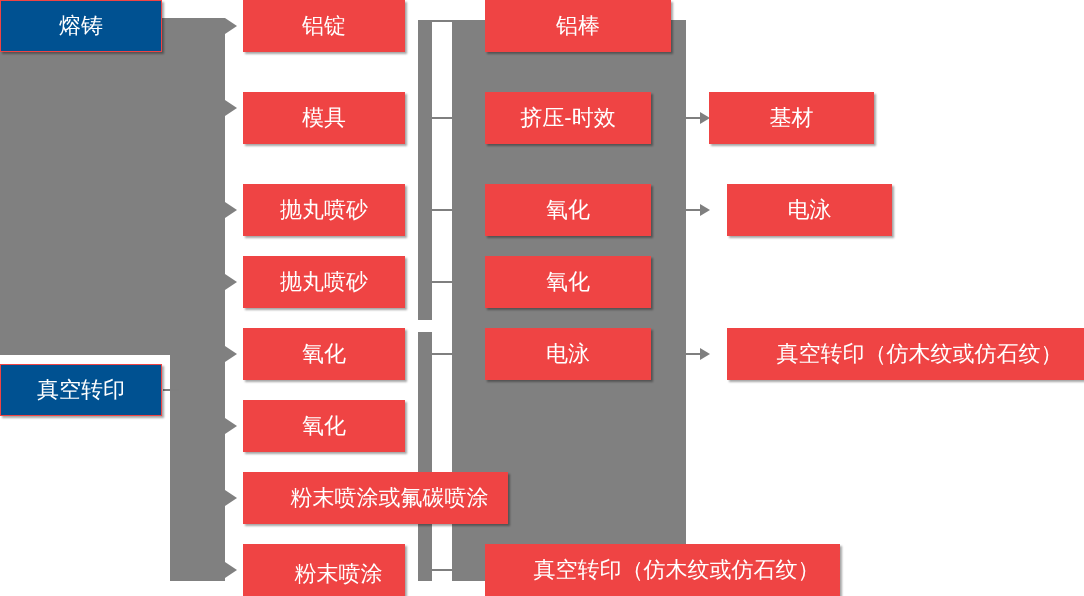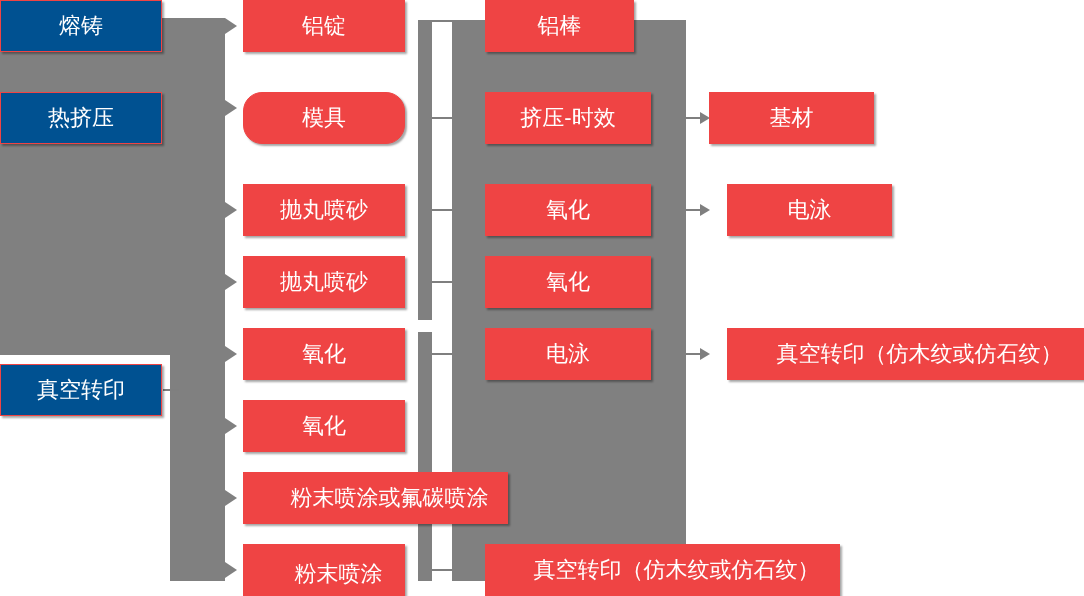--- a/index.html
+++ b/index.html
@@ -124,31 +124,28 @@
   <div class="arrowhead small" style="left:700px; top:204px;"></div>
   <div class="arrowhead small" style="left:700px; top:348px;"></div>
 
   <div class="thinline" style="left:686px; top:117px; width:14px; height:2px;"></div>
   <div class="thinline" style="left:686px; top:209px; width:14px; height:2px;"></div>
   <div class="thinline" style="left:686px; top:353px; width:14px; height:2px;"></div>
 
   <div class="node dark" style="left:0px; top:0px; width:162px; height:52px;">
     <span>熔铸</span>
   </div>
-  <div class="node dark" style="left:0px; top:92px; width:162px; height:52px;">
-    <span>热挤压</span>
-  </div>
   <div class="node dark" style="left:0px; top:364px; width:162px; height:52px;">
     <span>真空转印</span>
   </div>
 
   <div class="node bright" style="left:243px; top:0px; width:162px; height:52px;">
     <span>铝锭</span>
   </div>
-  <div class="node bright" style="left:243px; top:92px; width:162px; height:52px;border-radius:19px;">
+  <div class="node bright" style="left:243px; top:92px; width:162px; height:52px;">
     <span>模具</span>
   </div>
   <div class="node bright" style="left:243px; top:184px; width:162px; height:52px;">
     <span>抛丸喷砂</span>
   </div>
   <div class="node bright" style="left:243px; top:256px; width:162px; height:52px;">
     <span>抛丸喷砂</span>
   </div>
   <div class="node bright" style="left:243px; top:328px; width:162px; height:52px;">
     <span>氧化</span>
@@ -156,21 +153,21 @@
   <div class="node bright" style="left:243px; top:400px; width:162px; height:52px;">
     <span>氧化</span>
   </div>
   <div class="node bright wide" style="left:243px; top:472px; width:265px; height:52px;">
     <span>粉末喷涂或氟碳喷涂</span>
   </div>
   <div class="node bright" style="left:243px; top:544px; width:162px; height:61px;padding-left:29px;">
     <span>粉末喷涂</span>
   </div>
 
-  <div class="node bright" style="left:485px; top:0px; width:149px; height:52px;">
+  <div class="node bright" style="left:485px; top:0px; width:186px; height:52px;">
     <span>铝棒</span>
   </div>
   <div class="node bright" style="left:485px; top:92px; width:166px; height:52px;">
     <span>挤压-时效</span>
   </div>
   <div class="node bright" style="left:485px; top:184px; width:166px; height:52px;">
     <span>氧化</span>
   </div>
   <div class="node bright" style="left:485px; top:256px; width:166px; height:52px;">
     <span>氧化</span>

